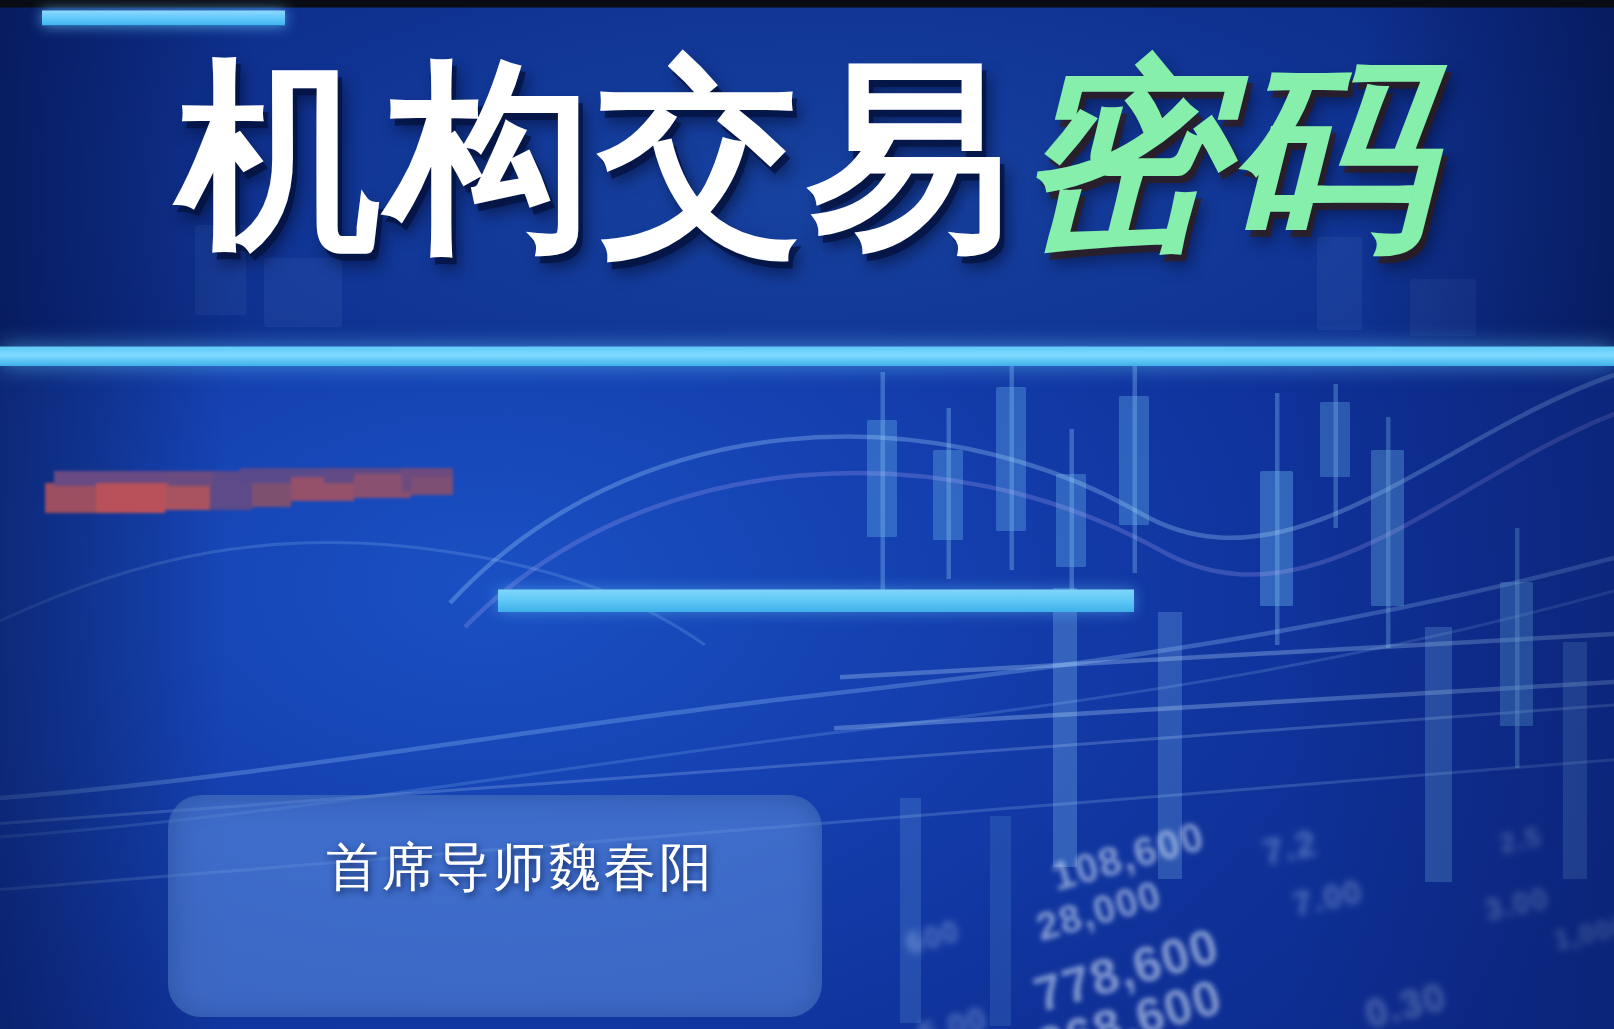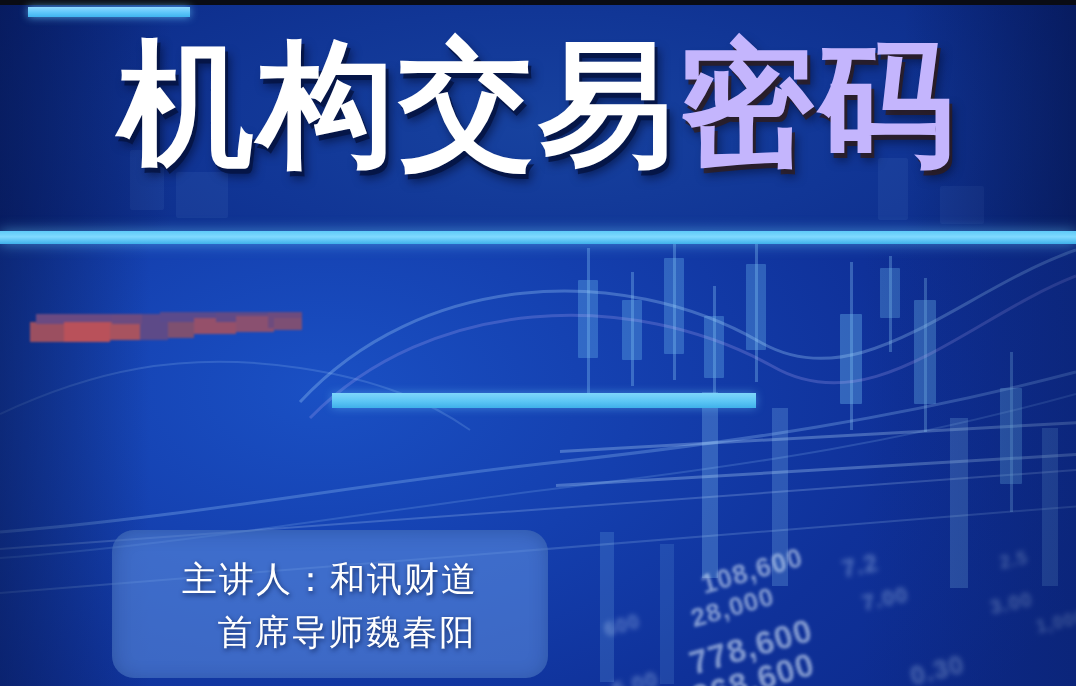--- a/index.html
+++ b/index.html
@@ -89,24 +89,25 @@
     letter-spacing: 4px;
     font-family: "Liberation Sans", "DejaVu Sans", sans-serif;
   }
   .title .tw {
     color: #ffffff;
     text-shadow:
       3px 5px 0 rgba(4,18,62,.75),
       5px 8px 10px rgba(2,10,40,.55);
   }
   .title .to {
-    color: #c4b5fd;
+    color: #86efac;
     text-shadow:
       3px 5px 0 rgba(60,26,4,.6),
       5px 8px 10px rgba(2,10,40,.5);
+    font-style: italic;
   }
 
   
   .lower {
     position: absolute;
     left: 0; top: 232px;
     width: 1076px; height: 454px;
     overflow: hidden;
     background:
       radial-gradient(ellipse 820px 520px at 30% 35%, #1a50c4 0%, #143fae 38%, #0f3199 70%, #0c2a8c 100%);
@@ -315,18 +316,17 @@
     <div class="mblk" style="left:130px;top:0px;width:56px;height:10px;background:#5a4a8c;"></div>
     <div class="mblk" style="left:164px;top:6px;width:42px;height:16px;background:#95506a;"></div>
     <div class="mblk" style="left:186px;top:0px;width:52px;height:10px;background:#614a86;"></div>
     <div class="mblk" style="left:206px;top:4px;width:38px;height:16px;background:#8a5070;"></div>
     <div class="mblk" style="left:238px;top:0px;width:34px;height:16px;background:#6d4b7e;"></div>
     <div class="mblk" style="left:244px;top:6px;width:28px;height:12px;background:#7d4f74;"></div>
   </div>
 
   <div class="presenter-box">
     <div class="presenter-text">
-      <span>主讲人：和讯财道</span>
       <span class="l2">首席导师魏春阳</span>
     </div>
   </div>
 
 </div>
 
 </body></html>

